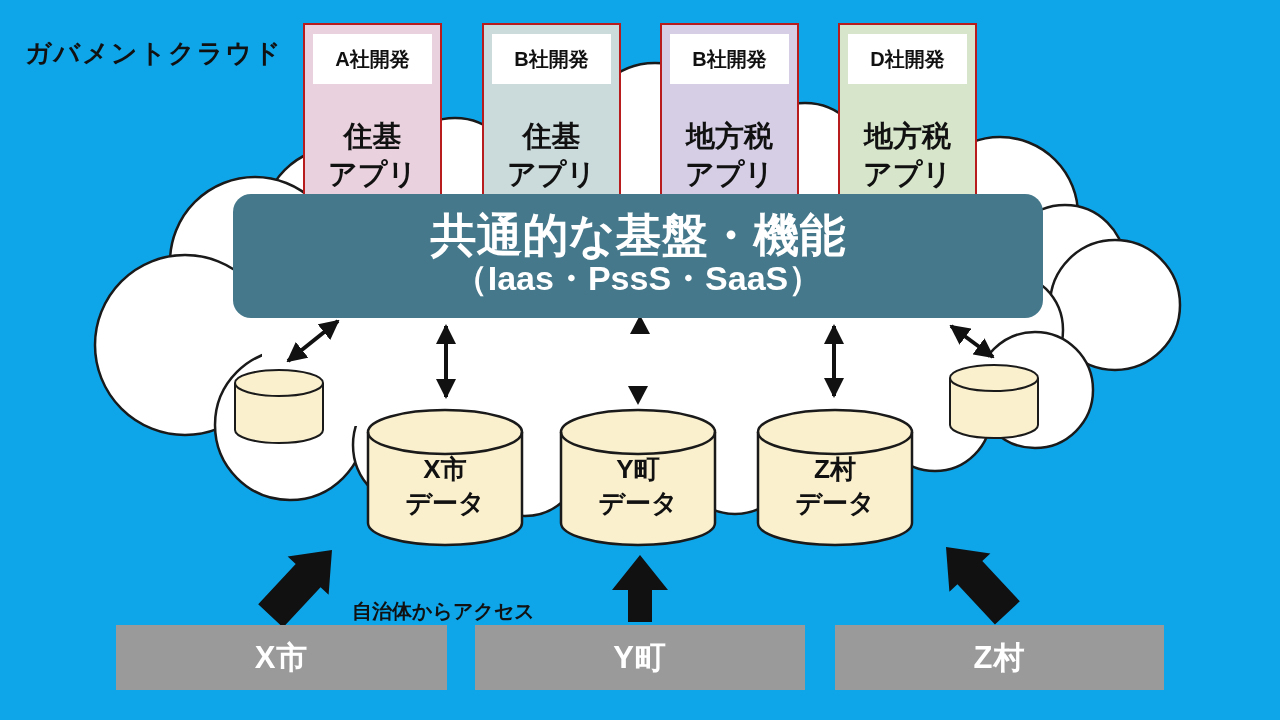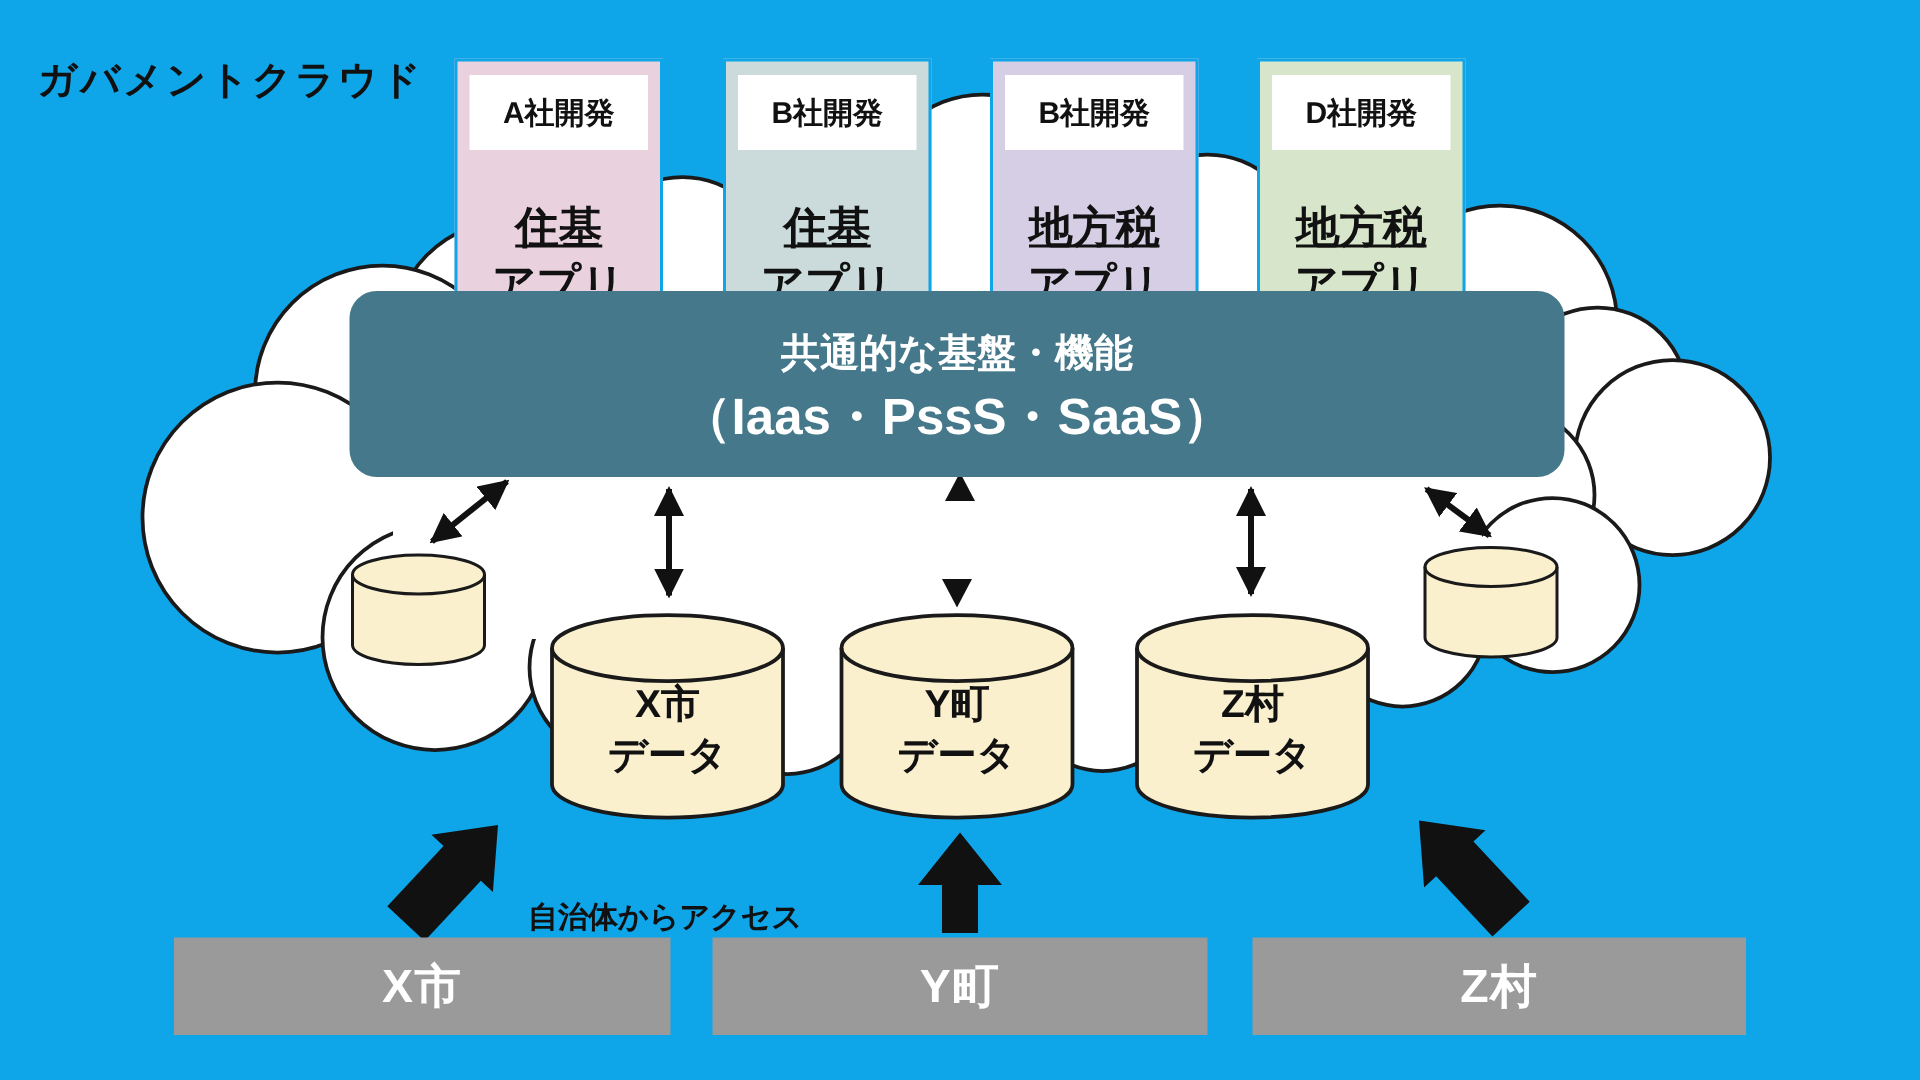--- a/index.html
+++ b/index.html
@@ -13,45 +13,45 @@
     color:#111;
   }
   .layer{position:absolute;left:0;top:0;width:1280px;height:720px;pointer-events:none;}
   .abs{position:absolute;}
   .title{
     left:25px;top:36px;
     font-size:26px;letter-spacing:2px;color:#111;
   }
   
   .app-box{
-    top:39px;width:139px;height:175px;
-    border:2px solid #0ea5e9;box-sizing:border-box;
+    top:23px;width:139px;height:175px;
+    border:2px solid #b91c1c;box-sizing:border-box;
   }
   .app-a{left:303px;background:#E9D2DD;}
   .app-b{left:482px;background:#CBDADA;}
   .app-c{left:660px;background:#D5CEE5;}
   .app-d{left:838px;background:#D7E6CB;}
   .vendor{
     position:absolute;left:8px;right:8px;top:9px;height:50px;
     background:#ffffff;
     display:flex;align-items:center;justify-content:center;
     font-size:20px;
   }
   .app-name{
     position:absolute;left:0;right:0;top:92px;
-    text-align:center;font-size:29px;line-height:38px;text-decoration:underline;
+    text-align:center;font-size:29px;line-height:38px;
   }
   
   .platform{
     left:233px;top:194px;width:810px;height:124px;
     background:#44788A;border-radius:18px;
     display:flex;flex-direction:column;align-items:center;justify-content:center;
     color:#ffffff;text-align:center;
   }
-  .platform .l1{font-size:26px;line-height:44px;}
+  .platform .l1{font-size:46px;line-height:44px;}
   .platform .l2{font-size:34px;line-height:42px;}
   
   .std-label{left:518px;top:344px;font-size:27px;color:#111;}
   .access-label{left:352px;top:598px;font-size:20px;color:#111;}
   
   .cyl-label{
     width:154px;text-align:center;
     font-size:26px;line-height:34px;color:#111;top:452px;
   }
   .cyl-x{left:368px;}

